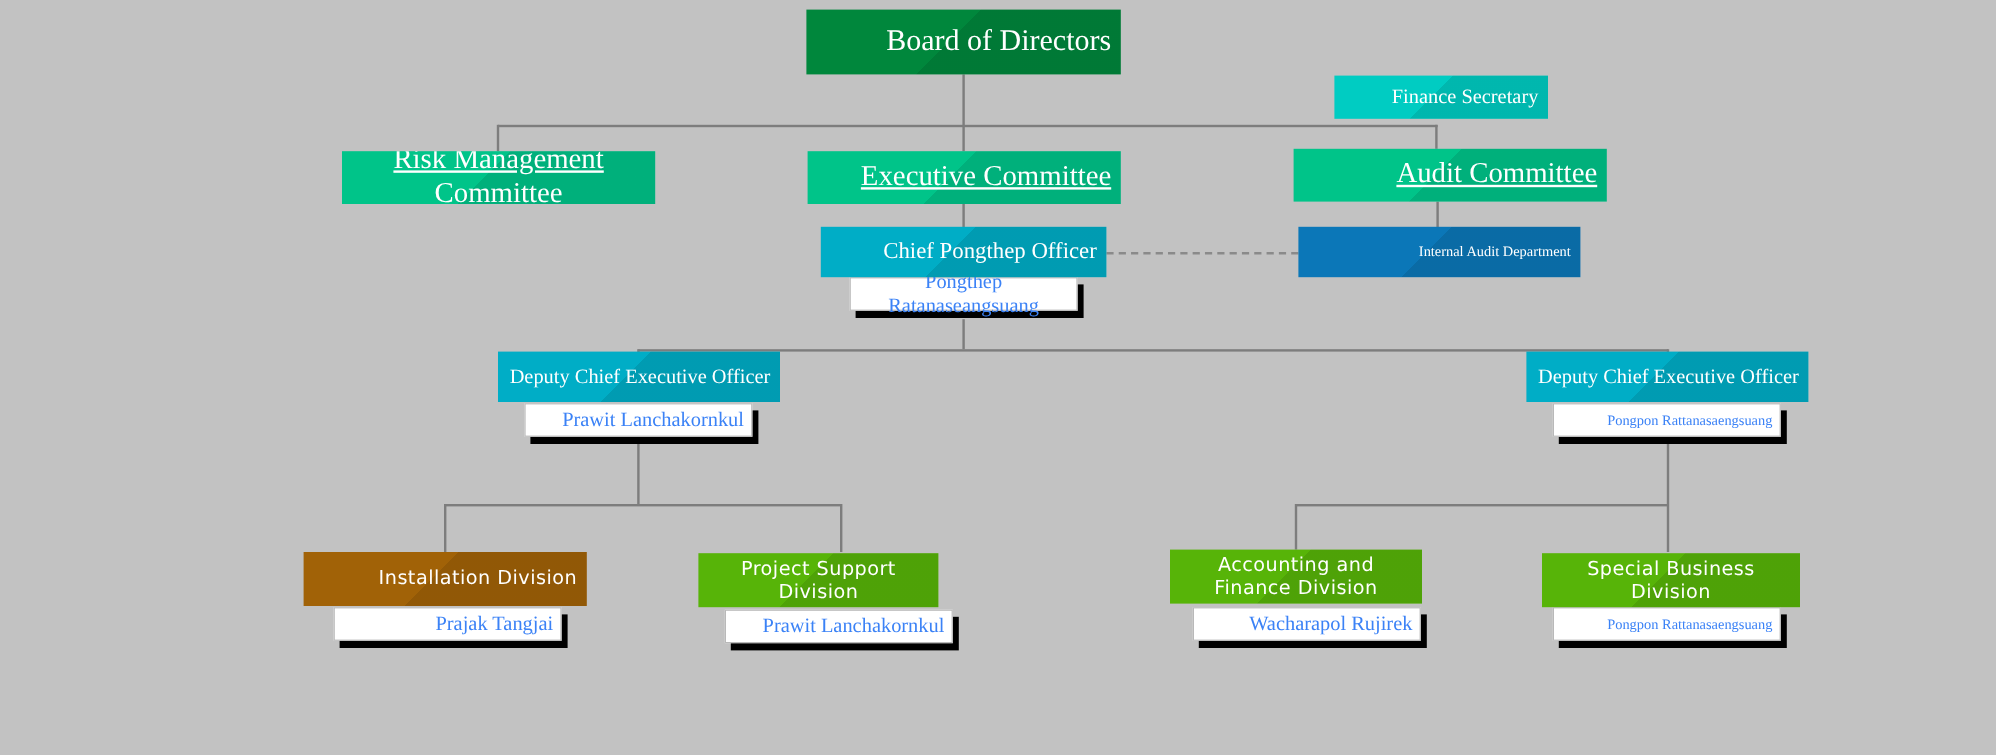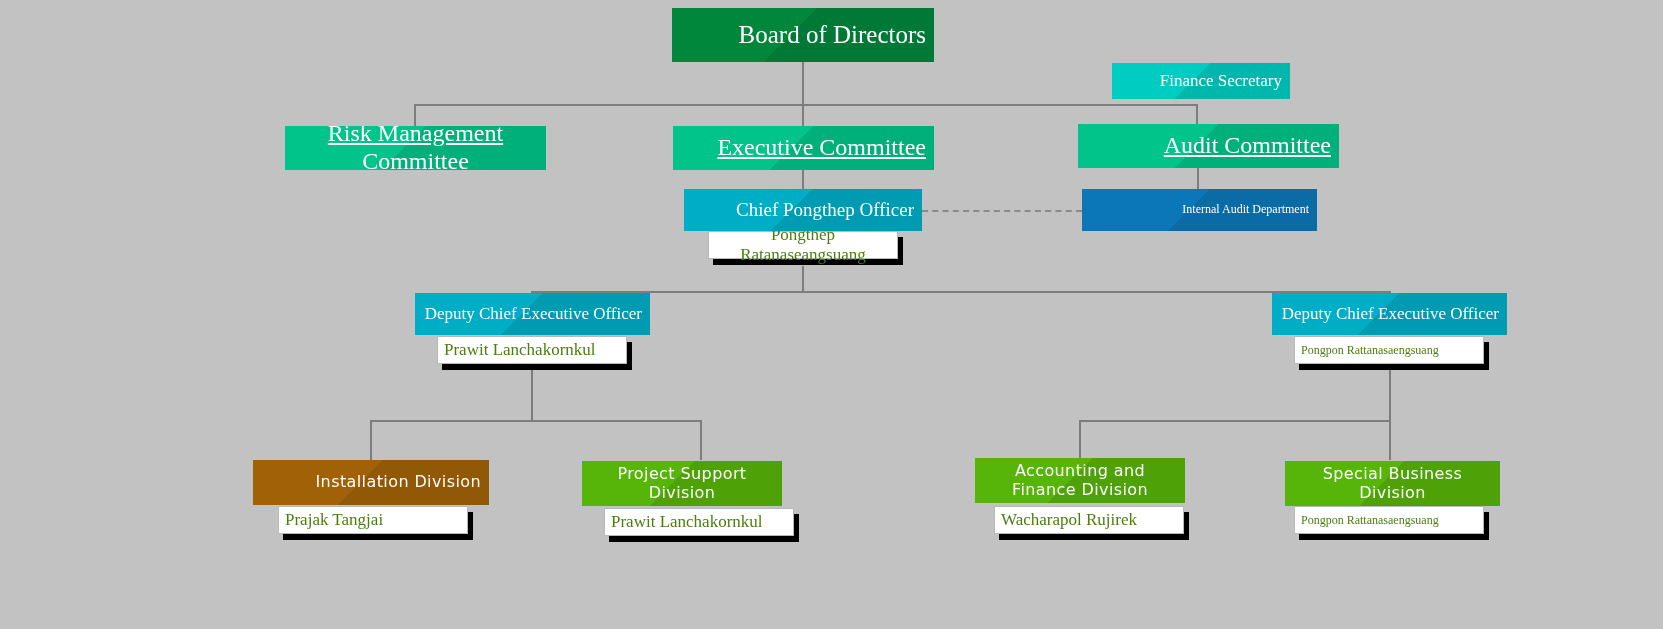--- a/index.html
+++ b/index.html
@@ -32,22 +32,22 @@
   }
   .node > span{position:relative;z-index:2;padding:0 8px;}
 
   
   .plate{
     position:absolute;
     box-sizing:border-box;
     background:#ffffff;
     border:1px solid #b9b9b9;
     box-shadow:5px 6px 0 0 #000000;
-    display:flex;align-items:center;justify-content:flex-start;
-    color:#4d7c0f;
+    display:flex;align-items:center;justify-content:flex-end;
+    color:#3b82f6;
     text-align:center;
     z-index:3;
     font-family:"Liberation Serif", serif;
   }
   .plate > span{padding:0 6px;}
 
   
   .edge{position:absolute;background:#7d7d7d;z-index:1;}
   .edge.v{width:2px;}
   .edge.h{height:2px;}

